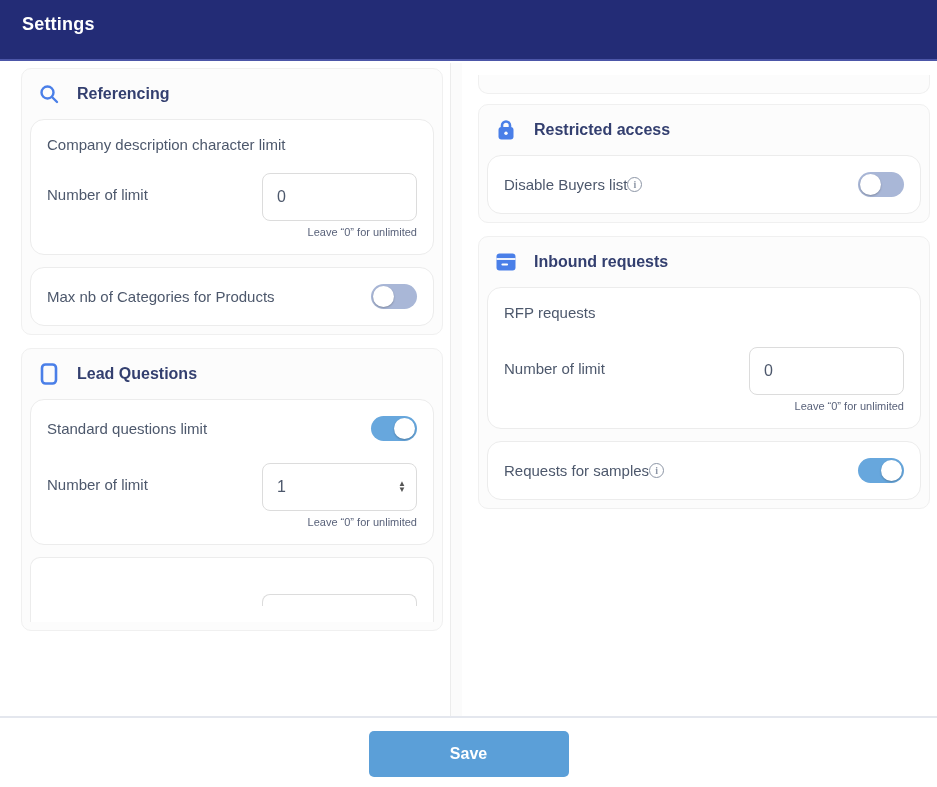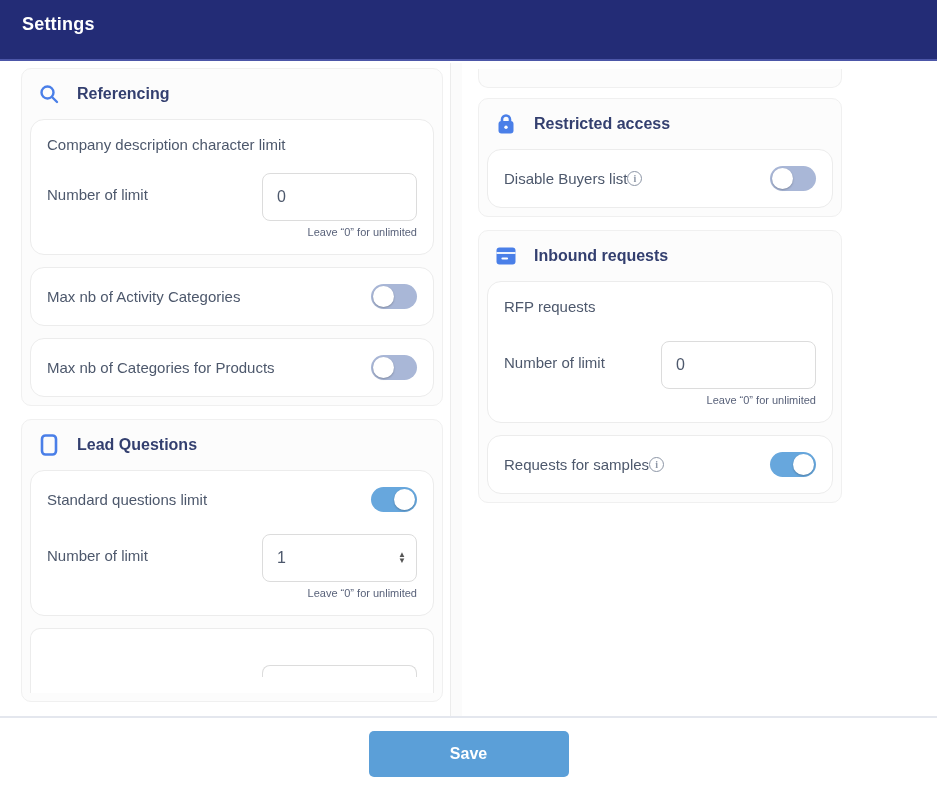--- a/index.html
+++ b/index.html
@@ -24,21 +24,21 @@
   
   .content {
     position: absolute; top: 63px; left: 0; width: 937px; height: 653px;
     overflow: hidden; background: #ffffff;
   }
   .v-divider {
     position: absolute; left: 450px; top: 0; height: 653px; width: 12px;
     background: #fbfbfb; border-left: 1px solid #ececec;
   }
   .col-left  { position: absolute; left: 21px;  top: 5px;  width: 422px; }
-  .col-right { position: absolute; left: 478px; top: 6px;    width: 364px; }
+  .col-right { position: absolute; left: 478px; top: 12px;    width: 452px; }
 
   .card-outer {
     background: #fcfcfc; border: 1px solid #f0f0f0; border-radius: 10px;
     padding: 8px; margin-bottom: 13px;
   }
   .card-partial {
     height: 19px; background: #fcfcfc;
     border: 1px solid #f0f0f0; border-top: none;
     border-radius: 0 0 10px 10px; margin-bottom: 10px;
   }
@@ -146,28 +146,20 @@
         <div class="block-title">Company description character limit</div>
         <div class="num-row">
           <span class="lbl">Number of limit</span>
           <div class="num-wrap">
             <input class="num-input" type="text" value="0" style="">
             <div class="helper">Leave “0” for unlimited</div>
           </div>
         </div>
       </div>
 
-      <div class="card-inner">
-        <div class="row">
-          <span class="lbl">Max nb of Activity Categories</span>
-          <div class="toggle off">
-            <div class="knob"></div>
-          </div>
-        </div>
-      </div>
 
       <div class="card-inner">
         <div class="row">
           <span class="lbl">Max nb of Categories for Products</span>
           <div class="toggle off">
             <div class="knob"></div>
           </div>
         </div>
       </div>
     </div>

